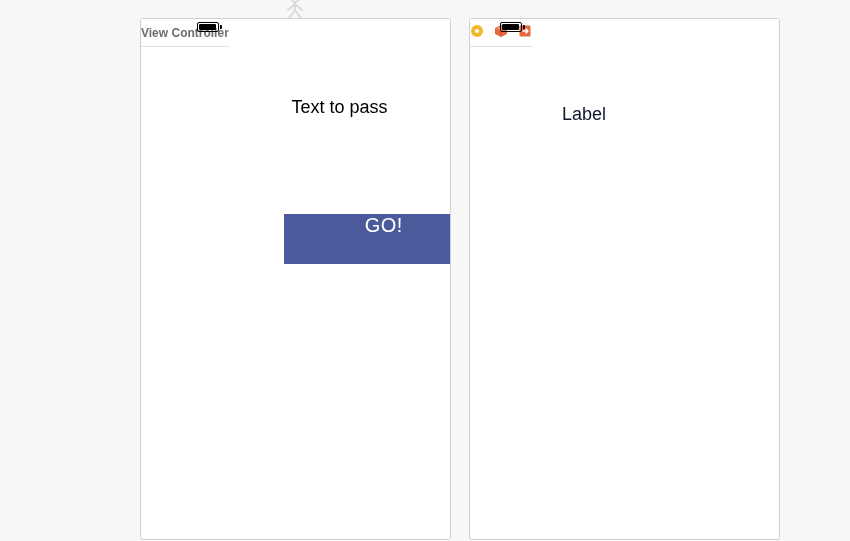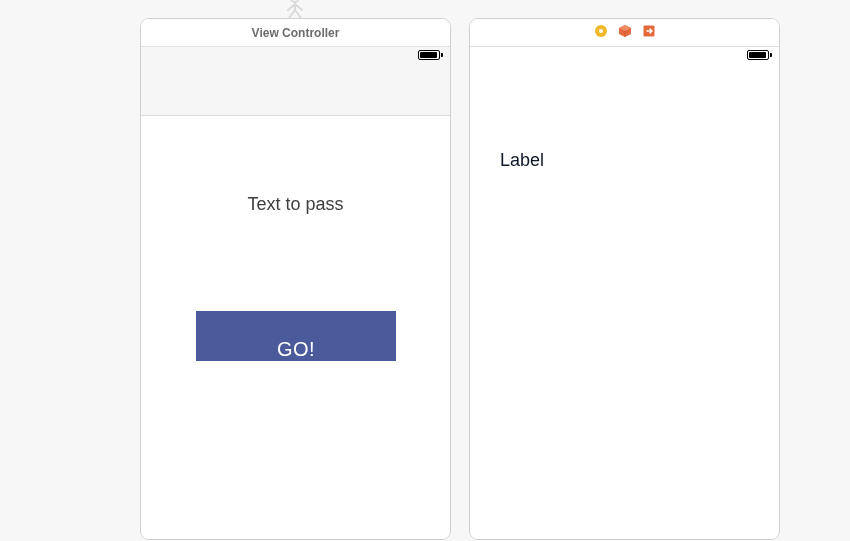--- a/index.html
+++ b/index.html
@@ -22,24 +22,24 @@
       position: absolute;
       left: 140px;
       top: 18px;
       display: flex;
       gap: 18px;
     }
     .device-frame {
       width: 311px;
       height: 522px;
       border: 1px solid #d0d0d0;
-      border-radius: 9px;
+      border-radius: 3px;
       background: #ffffff;
       display: flex;
-      flex-direction: column;
+      flex-direction: row;
       overflow: hidden;
     }
     .scene-title-bar {
       height: 28px;
       border-bottom: 1px solid #e0e0e0;
       background: #ffffff;
       display: flex;
       align-items: center;
       justify-content: center;
       gap: 10px;
@@ -100,32 +100,32 @@
     }
     .textfield-wrap {
       position: absolute;
       left: 0; right: 0;
       top: 78px;
       display: flex;
       justify-content: center;
     }
     .textfield-placeholder {
       font-size: 18px;
-      color: #404040;
+      color: #000000;
     }
     .go-button {
       position: absolute;
       left: 55px;
       top: 195px;
       width: 200px;
       height: 50px;
       background: #4a5a9a;
       color: #ffffff;
       display: flex;
-      align-items: flex-end;
+      align-items: flex-start;
       justify-content: center;
       font-size: 20px;
       font-weight: 400;
       letter-spacing: 0.5px;
       border: none;
     }
     .plain-label {
       position: absolute;
       left: 30px;
       top: 85px;

